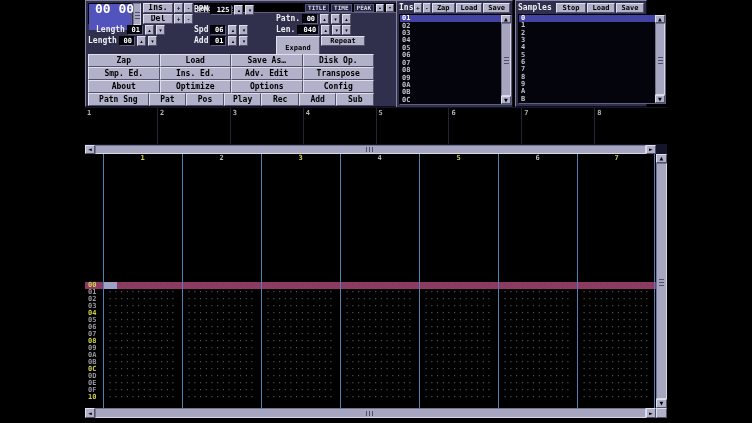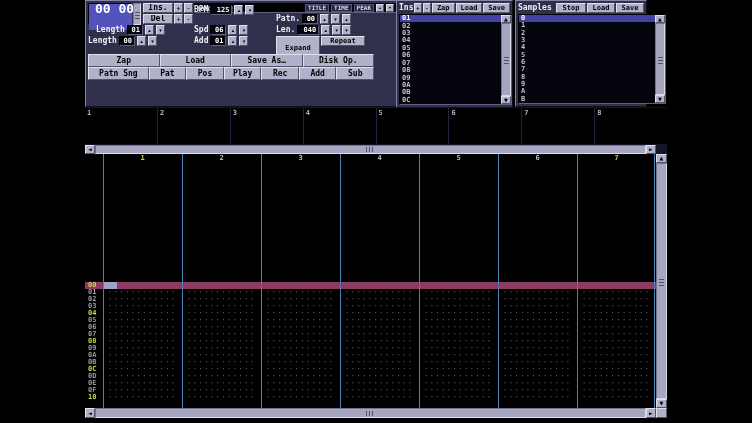--- a/index.html
+++ b/index.html
@@ -187,20 +187,32 @@
     <div class="btn" style="position:absolute;left:235px;top:35px;width:44px;height:10px;font-size:7px">Repeat</div>
 
     <div id="menu">
         <div class="menu-row">
           <div class="btn menu-btn">Zap</div>
           <div class="btn menu-btn">Load</div>
           <div class="btn menu-btn">Save As…</div>
           <div class="btn menu-btn">Disk Op.</div>
         </div>
         <div class="menu-row">
+          <div class="btn menu-btn">Smp. Ed.</div>
+          <div class="btn menu-btn">Ins. Ed.</div>
+          <div class="btn menu-btn">Adv. Edit</div>
+          <div class="btn menu-btn">Transpose</div>
+        </div>
+        <div class="menu-row">
+          <div class="btn menu-btn">About</div>
+          <div class="btn menu-btn">Optimize</div>
+          <div class="btn menu-btn">Options</div>
+          <div class="btn menu-btn">Config</div>
+        </div>
+        <div class="menu-row">
           <div class="btn menu-btn wide">Patn Sng</div>
           <div class="btn menu-btn">Pat</div>
           <div class="btn menu-btn">Pos</div>
           <div class="btn menu-btn">Play</div>
           <div class="btn menu-btn">Rec</div>
           <div class="btn menu-btn">Add</div>
           <div class="btn menu-btn">Sub</div>
         </div>
       </div>
   </div>

